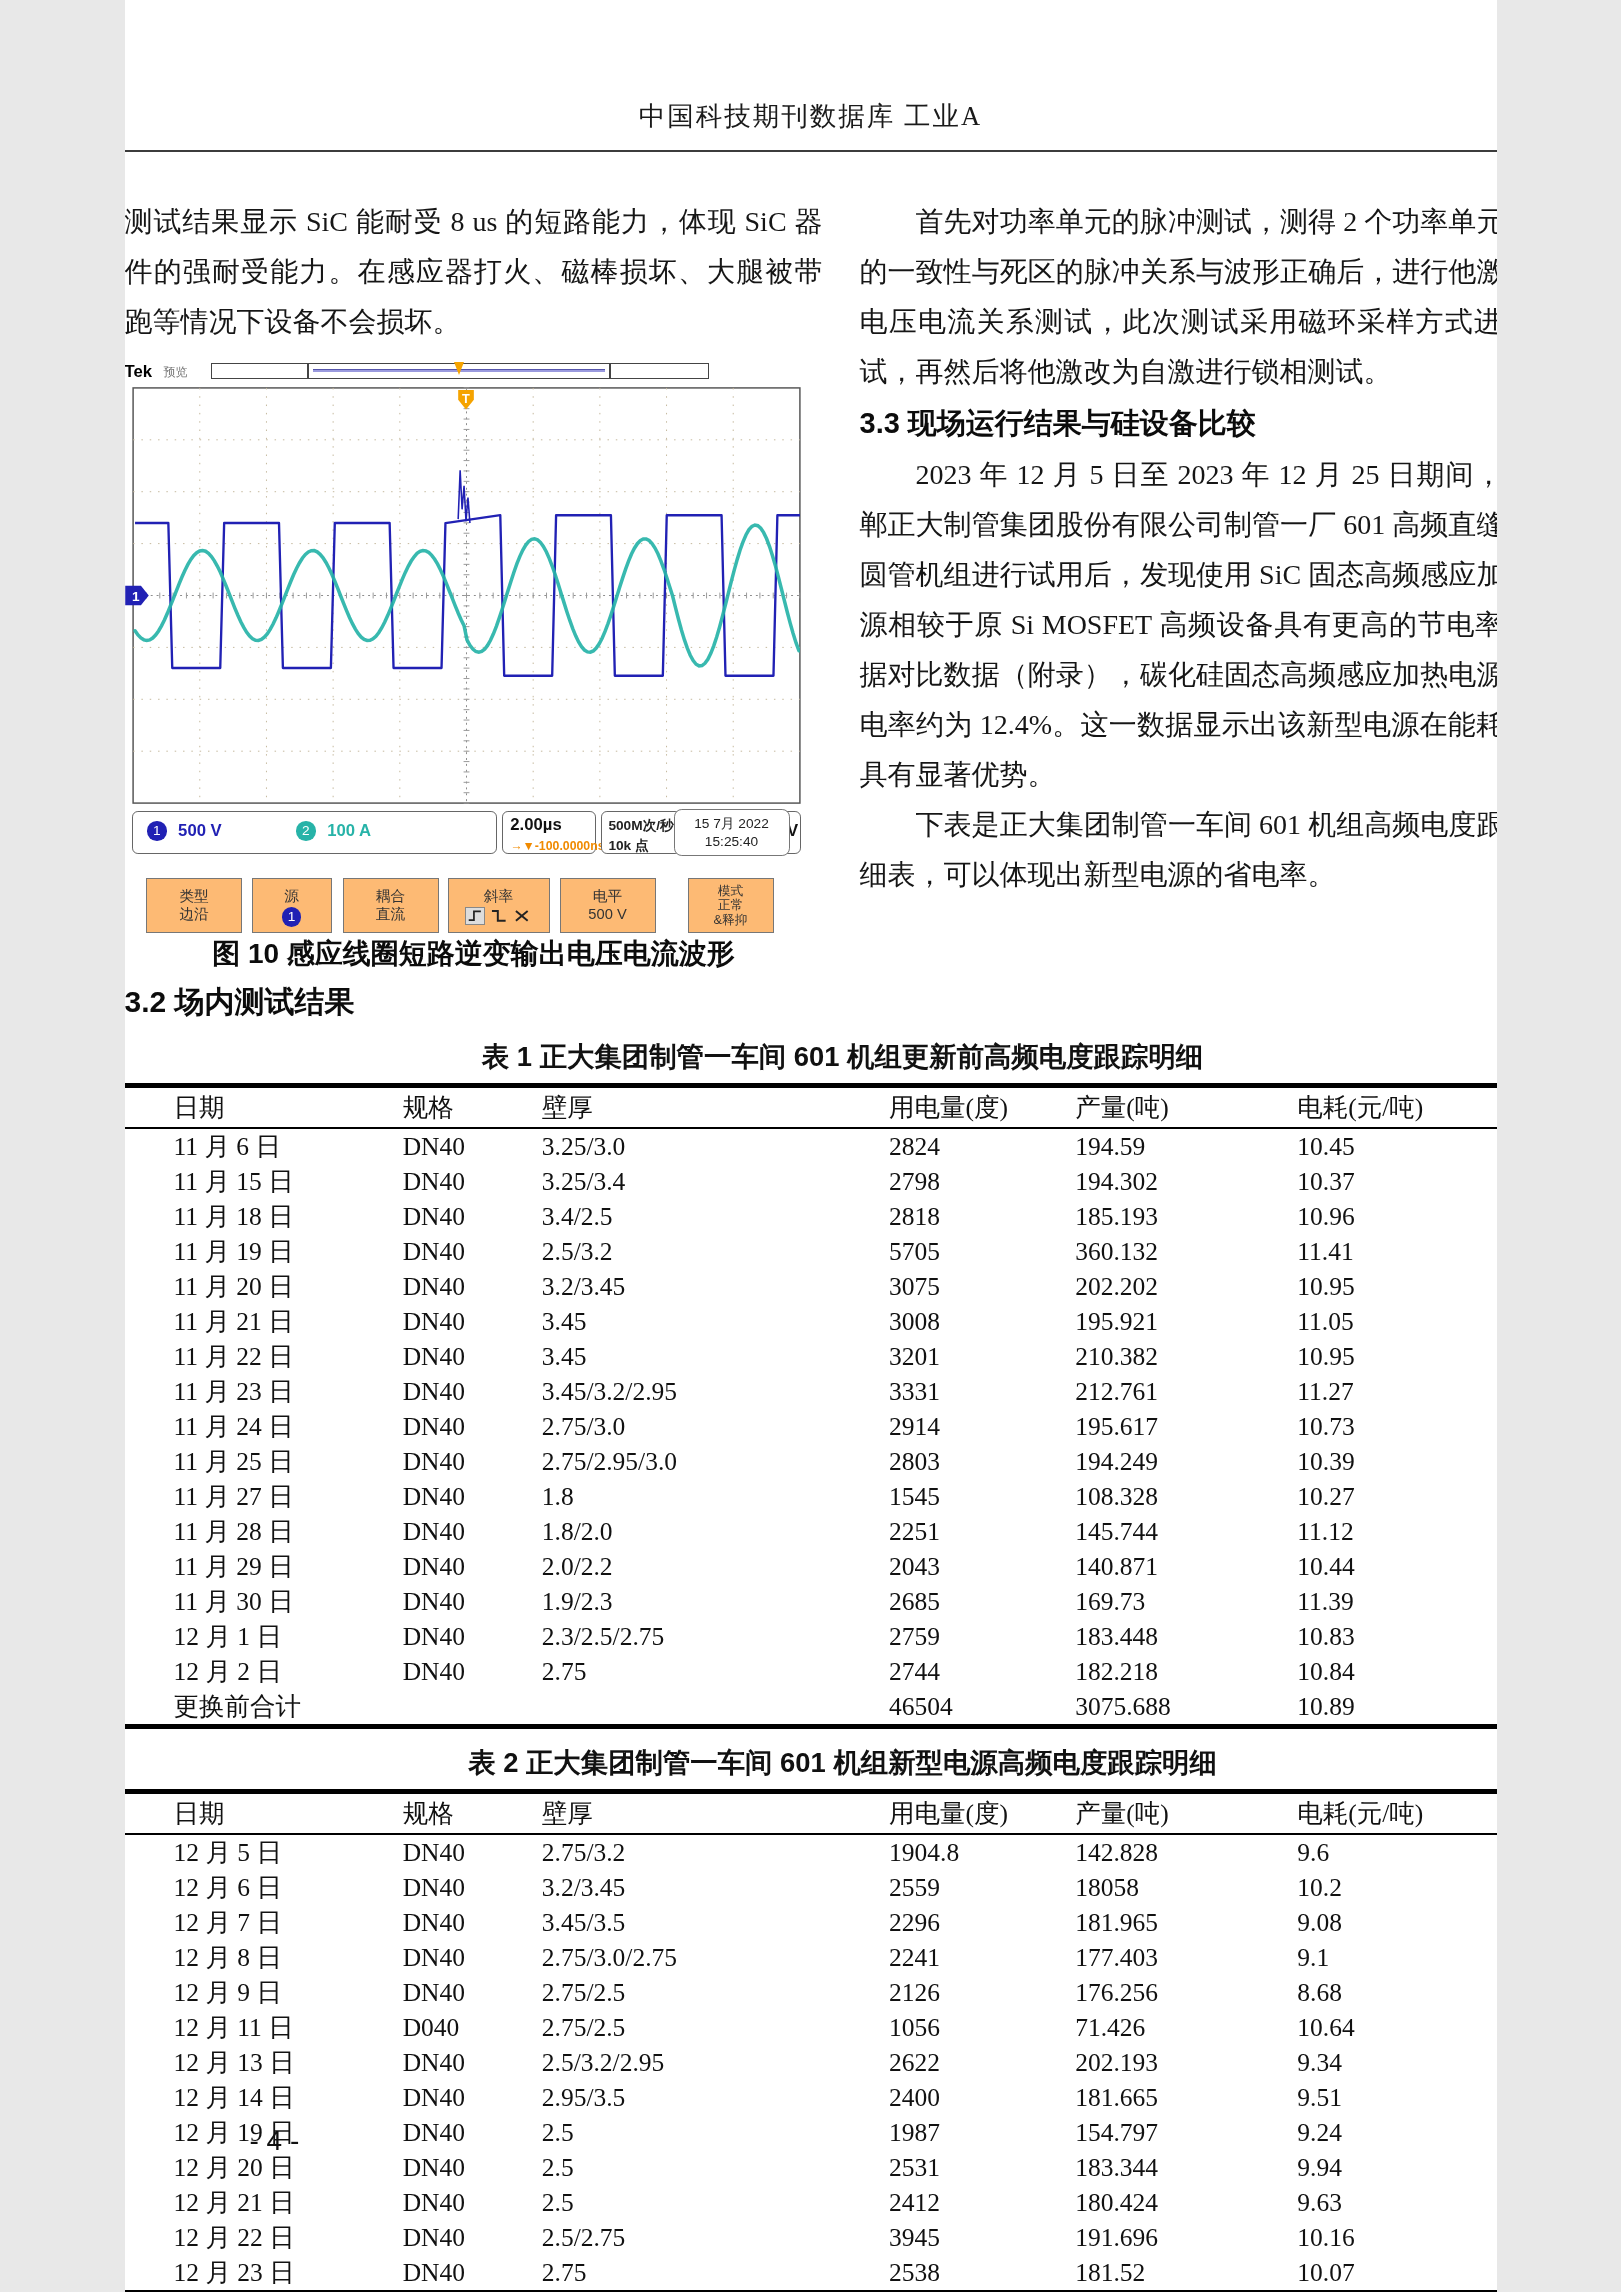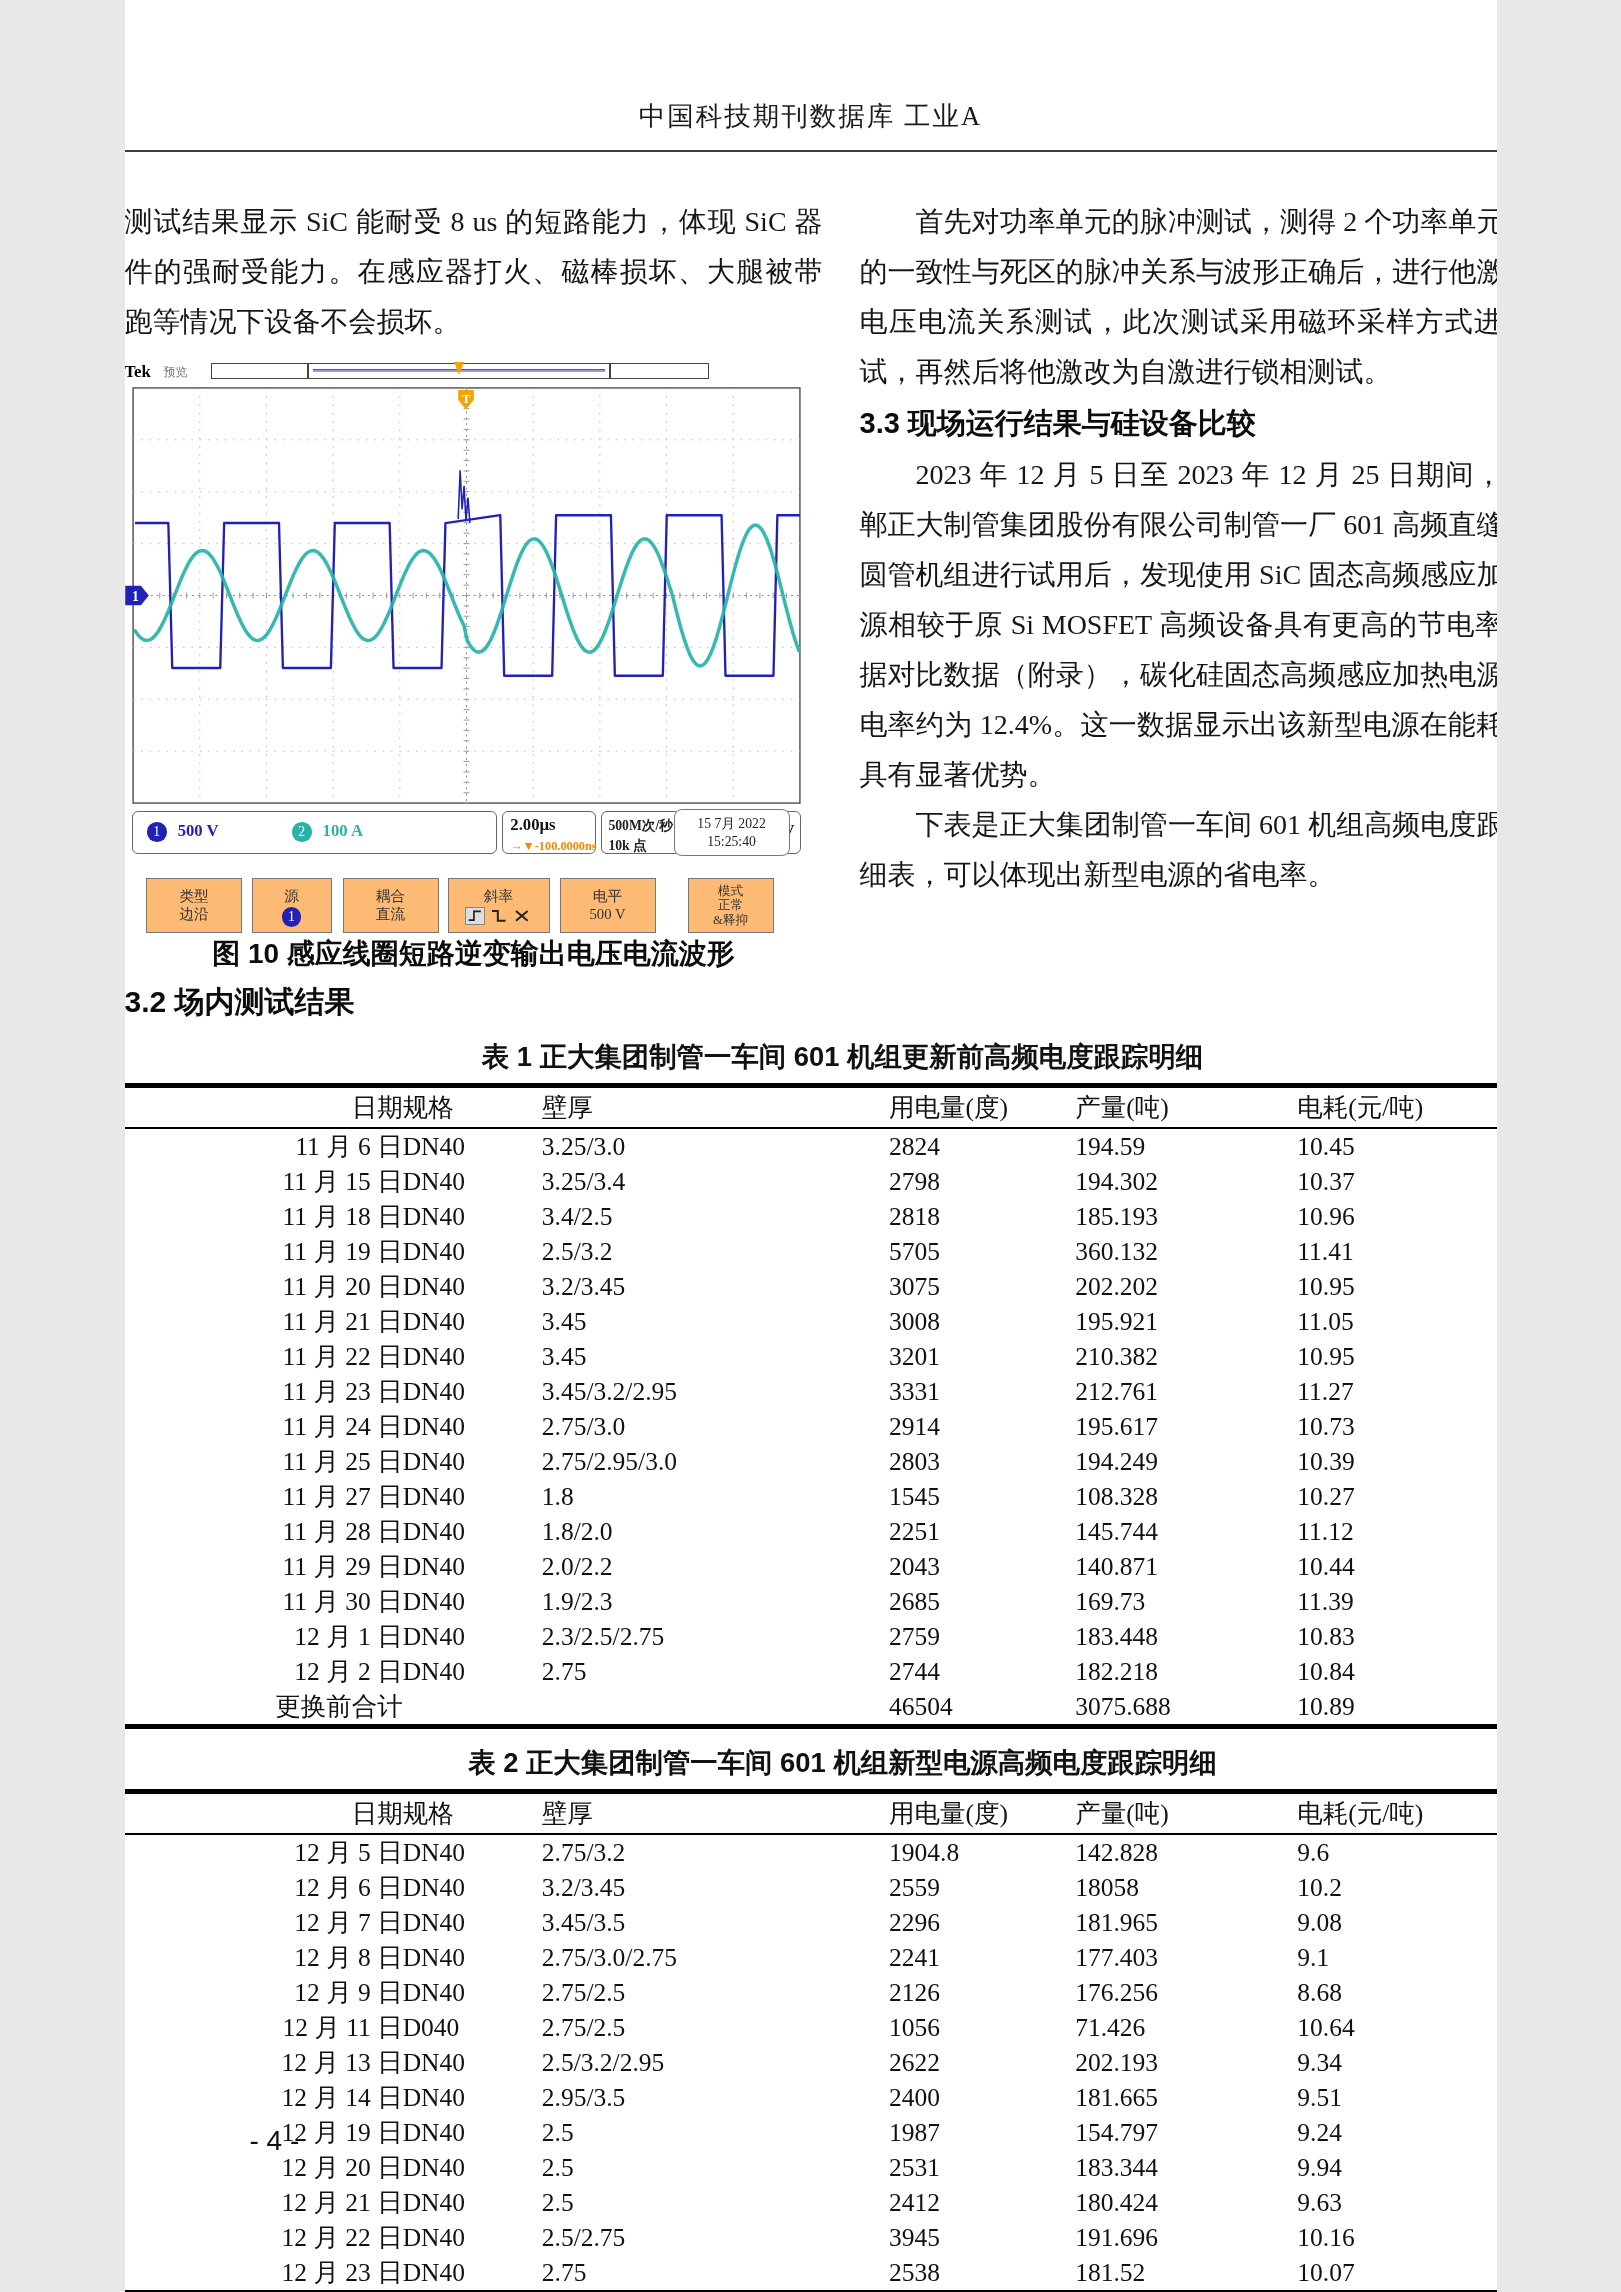--- a/index.html
+++ b/index.html
@@ -14,21 +14,21 @@
   
   .columns { display:flex; width:1436px; margin:45px auto 0 auto; gap:37px; }
   .col-left  { width:698px; }
   .col-right { width:701px; }
   .body-par { font-size:28px; line-height:50px; text-align:justify; text-align-last:left; color:#161616; }
   .indent { text-indent:2em; }
   .sub-heading { font-family:"Liberation Sans","DejaVu Sans",sans-serif; font-weight:bold;
                  font-size:29px; line-height:53px; color:#0c0c0c; }
 
   
-  .scope { width:683px; margin-top:13.7px; font-family:Liberation Serif, serif; }
+  .scope { width:683px; margin-top:13.7px; font-family:Liberation Sans, sans-serif; }
   .scope-topbar { position:relative; height:23.5px; }
   .tek-brand { position:absolute; left:0; top:2px; font-weight:bold; font-size:16.7px; color:#000; }
   .tek-mode  { position:absolute; left:39px; top:3.9px; font-size:12px; color:#777; }
   .seg { position:absolute; top:2.9px; height:15.7px; border:1.5px solid #444; background:#fff; }
   .seg-mid-line { position:absolute; top:8.8px; height:2.9px; background:#9a9ade; border-top:1px solid #5555aa; }
   .trig-bar-arrow { position:absolute; top:2px; width:0; height:0;
                     border-left:5.9px solid transparent; border-right:5.9px solid transparent;
                     border-top:13.7px solid #f5a300; }
   .scope-screen { display:block; }
 
@@ -55,21 +55,21 @@
 
   
   .section-heading { width:1436px; margin:9.8px auto 0 auto; font-family:"Liberation Sans","DejaVu Sans",sans-serif;
                      font-weight:bold; font-size:30px; color:#0c0c0c; }
   .table-title { width:1436px; margin:15.7px auto 0 auto; text-align:center;
                  font-family:"Liberation Sans","DejaVu Sans",sans-serif; font-weight:bold; font-size:27.4px; }
   table.data { width:1436px; margin:7.8px auto 0 auto; border-collapse:collapse;
                border-top:5.9px solid #000; border-bottom:5.9px solid #000; font-size:25.5px; }
   table.data th { font-weight:normal; text-align:left; height:43px; border-bottom:2.9px solid #000; }
   table.data td { height:30px; text-align:left; white-space:nowrap; }
-  table.data th:first-child, table.data td:first-child { padding-left:49px;text-align:right; }
+  table.data th:first-child, table.data td:first-child { padding-left:49px; }
 
   .page-number { position:absolute; left:125px; top:2125px; font-family:"Liberation Sans","DejaVu Sans",sans-serif;
                  font-size:28px; color:#111; }
 </style>
 </head>
 <body>
 
 <div class="page">
 
   <div class="journal-header">中国科技期刊数据库 工业A</div>

